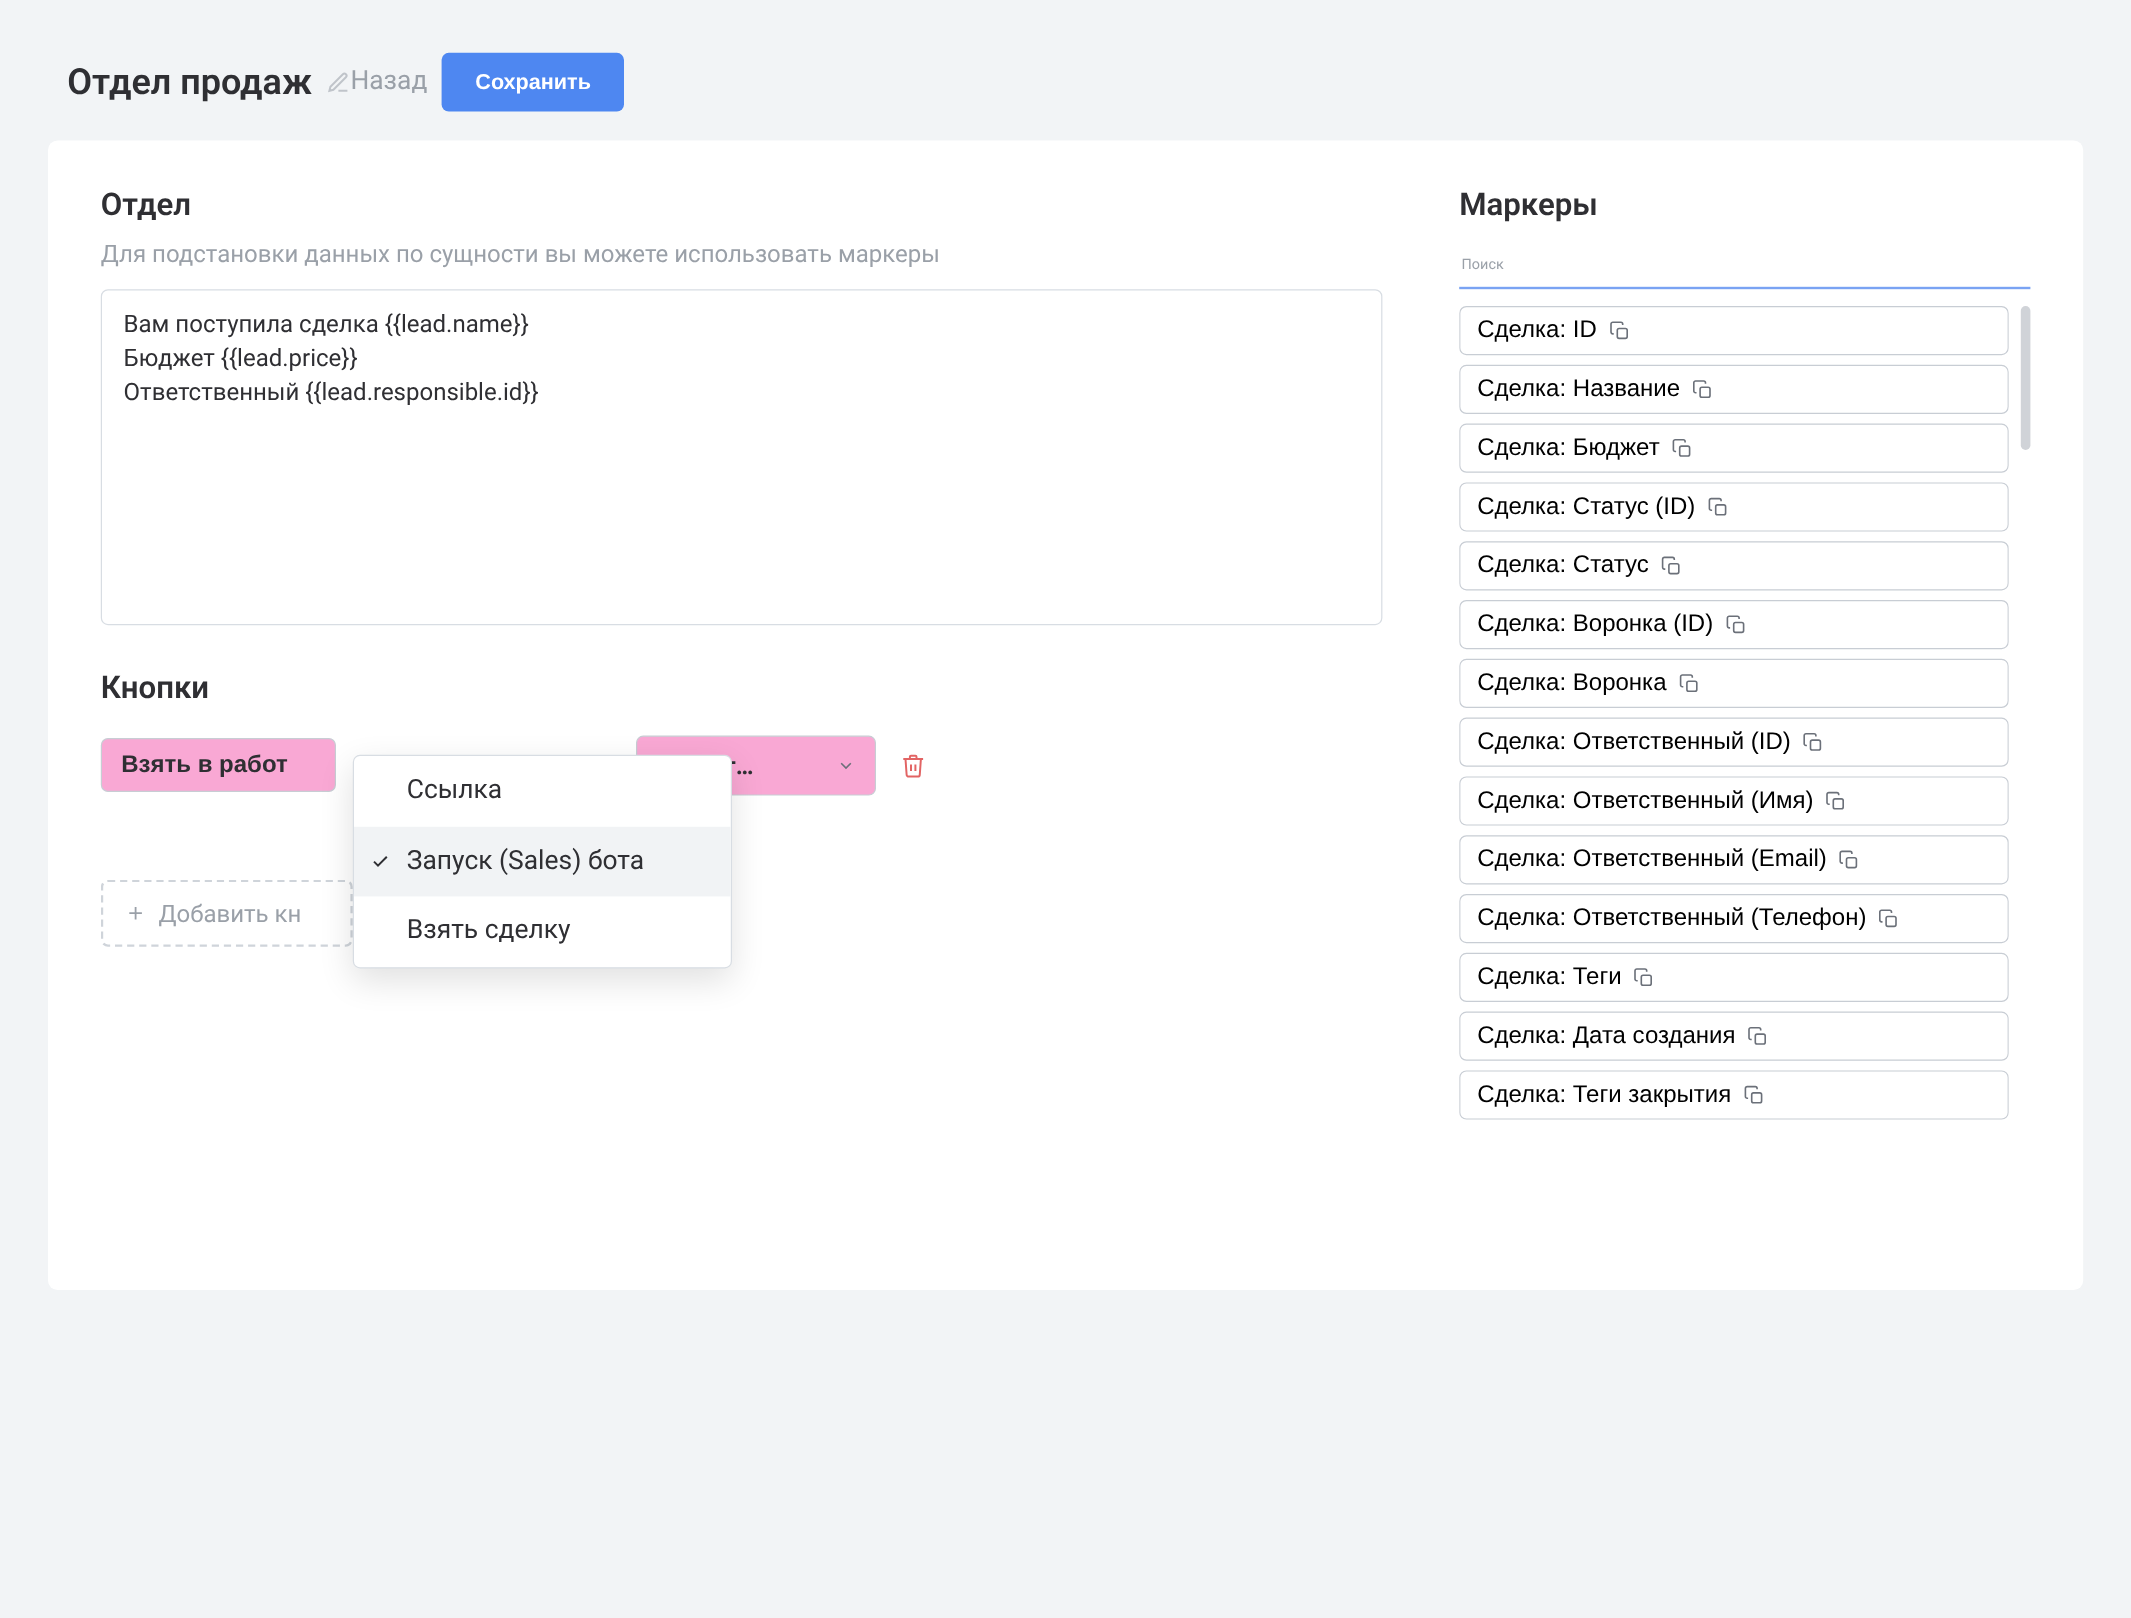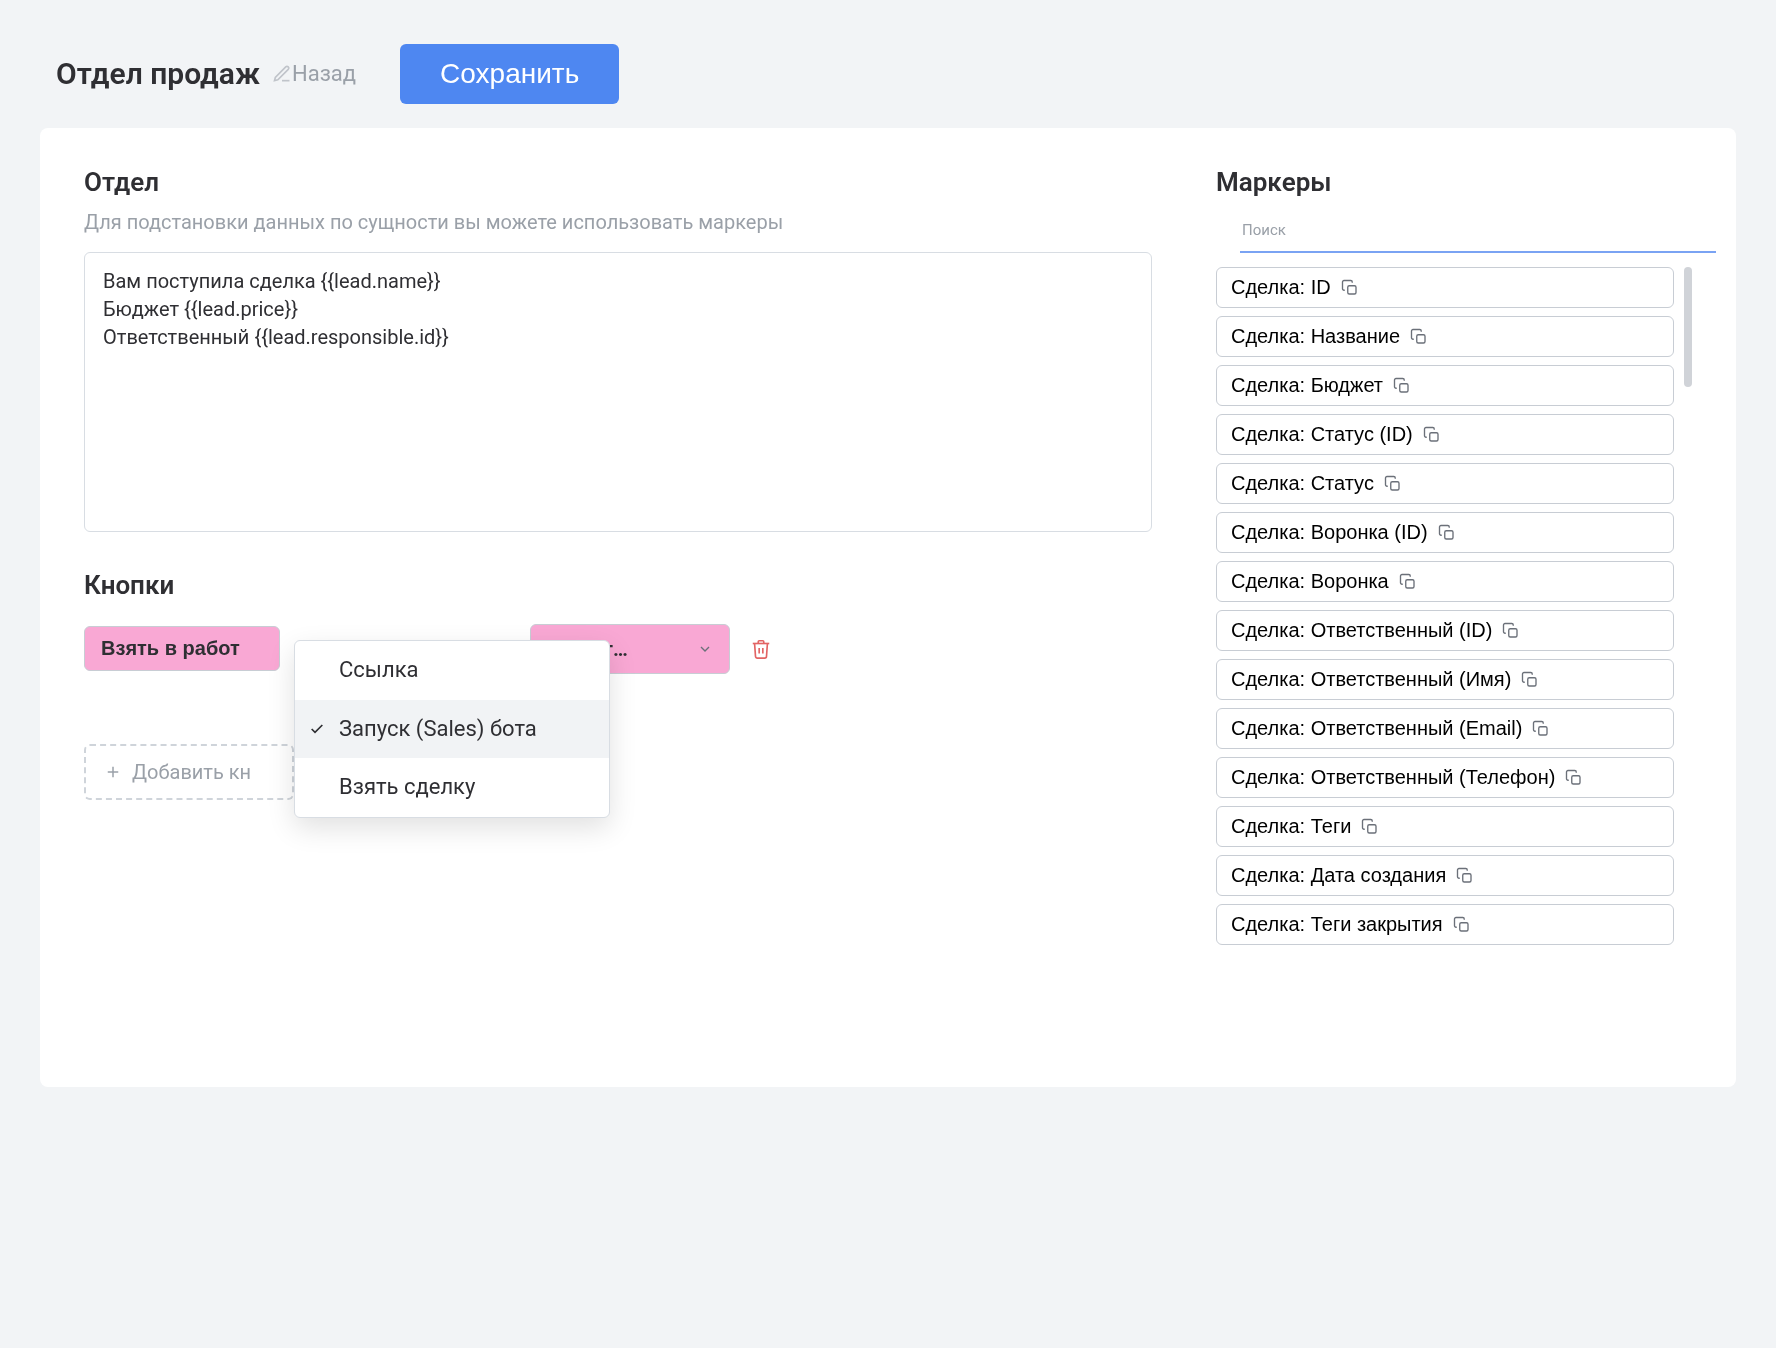--- a/index.html
+++ b/index.html
@@ -24,25 +24,25 @@
   }
   .header{
     display:flex;
     align-items:center;
     justify-content:flex-start;
     padding:44px 56px 24px 56px;
   }
   .title-wrap{display:flex;align-items:center;gap:12px}
   .title{font-size:30px;font-weight:600}
   .pencil-icon{color:#c0c4ca}
-  .header-actions{display:flex;align-items:center;gap:44px}
+  .header-actions{display:flex;align-items:center;gap:12px}
   .back-link{color:#9aa0a8;font-size:22px;cursor:pointer}
   .btn-primary{
     background:var(--primary);color:#fff;border:none;border-radius:6px;
-    padding:14px 40px;font-size:28px;cursor:pointer;font-weight:400;
+    padding:14px 28px;font-size:18px;cursor:pointer;font-weight:700;
   }
   .panel{
     background:var(--panel);
     margin:0 40px 40px 40px;
     border-radius:8px;
     padding:36px 44px 60px 44px;
     display:flex;
     gap:64px;
   }
   .col-left{flex:1;min-width:0}
@@ -75,21 +75,21 @@
   .add-button{
     margin-top:70px;
     border:2px dashed #cfd4da;border-radius:6px;color:#9aa0a8;
     padding:12px 18px;font-size:20px;display:inline-flex;align-items:center;gap:10px;cursor:pointer;
     width:210px;overflow:hidden;
   }
   .plus{color:#9aa0a8}
   .markers-title{font-size:26px;font-weight:600;margin:0 0 14px 0}
   .search-input{
     width:100%;border:none;border-bottom:2px solid #7aa3f3;padding:6px 2px 10px 2px;
-    font:inherit;font-size:15px;color:var(--text);outline:none;background:transparent;margin-left:24px;
+    font:inherit;font-size:12px;color:var(--text);outline:none;background:transparent;
   }
   .search-input::placeholder{color:#9aa0a8}
   .markers-wrap{position:relative;display:flex;gap:10px}
   .marker-list{flex:1;margin-top:14px;display:flex;flex-direction:column;gap:8px;max-height:760px;overflow:hidden}
   .marker{
     border:1px solid var(--link-border);border-radius:6px;background:#fff;
     padding:8px 14px;font-size:20px;display:flex;align-items:center;gap:10px;cursor:pointer;
     width:100%;text-align:left;
   }
   .copy-icon{color:#6b7079;flex-shrink:0}

